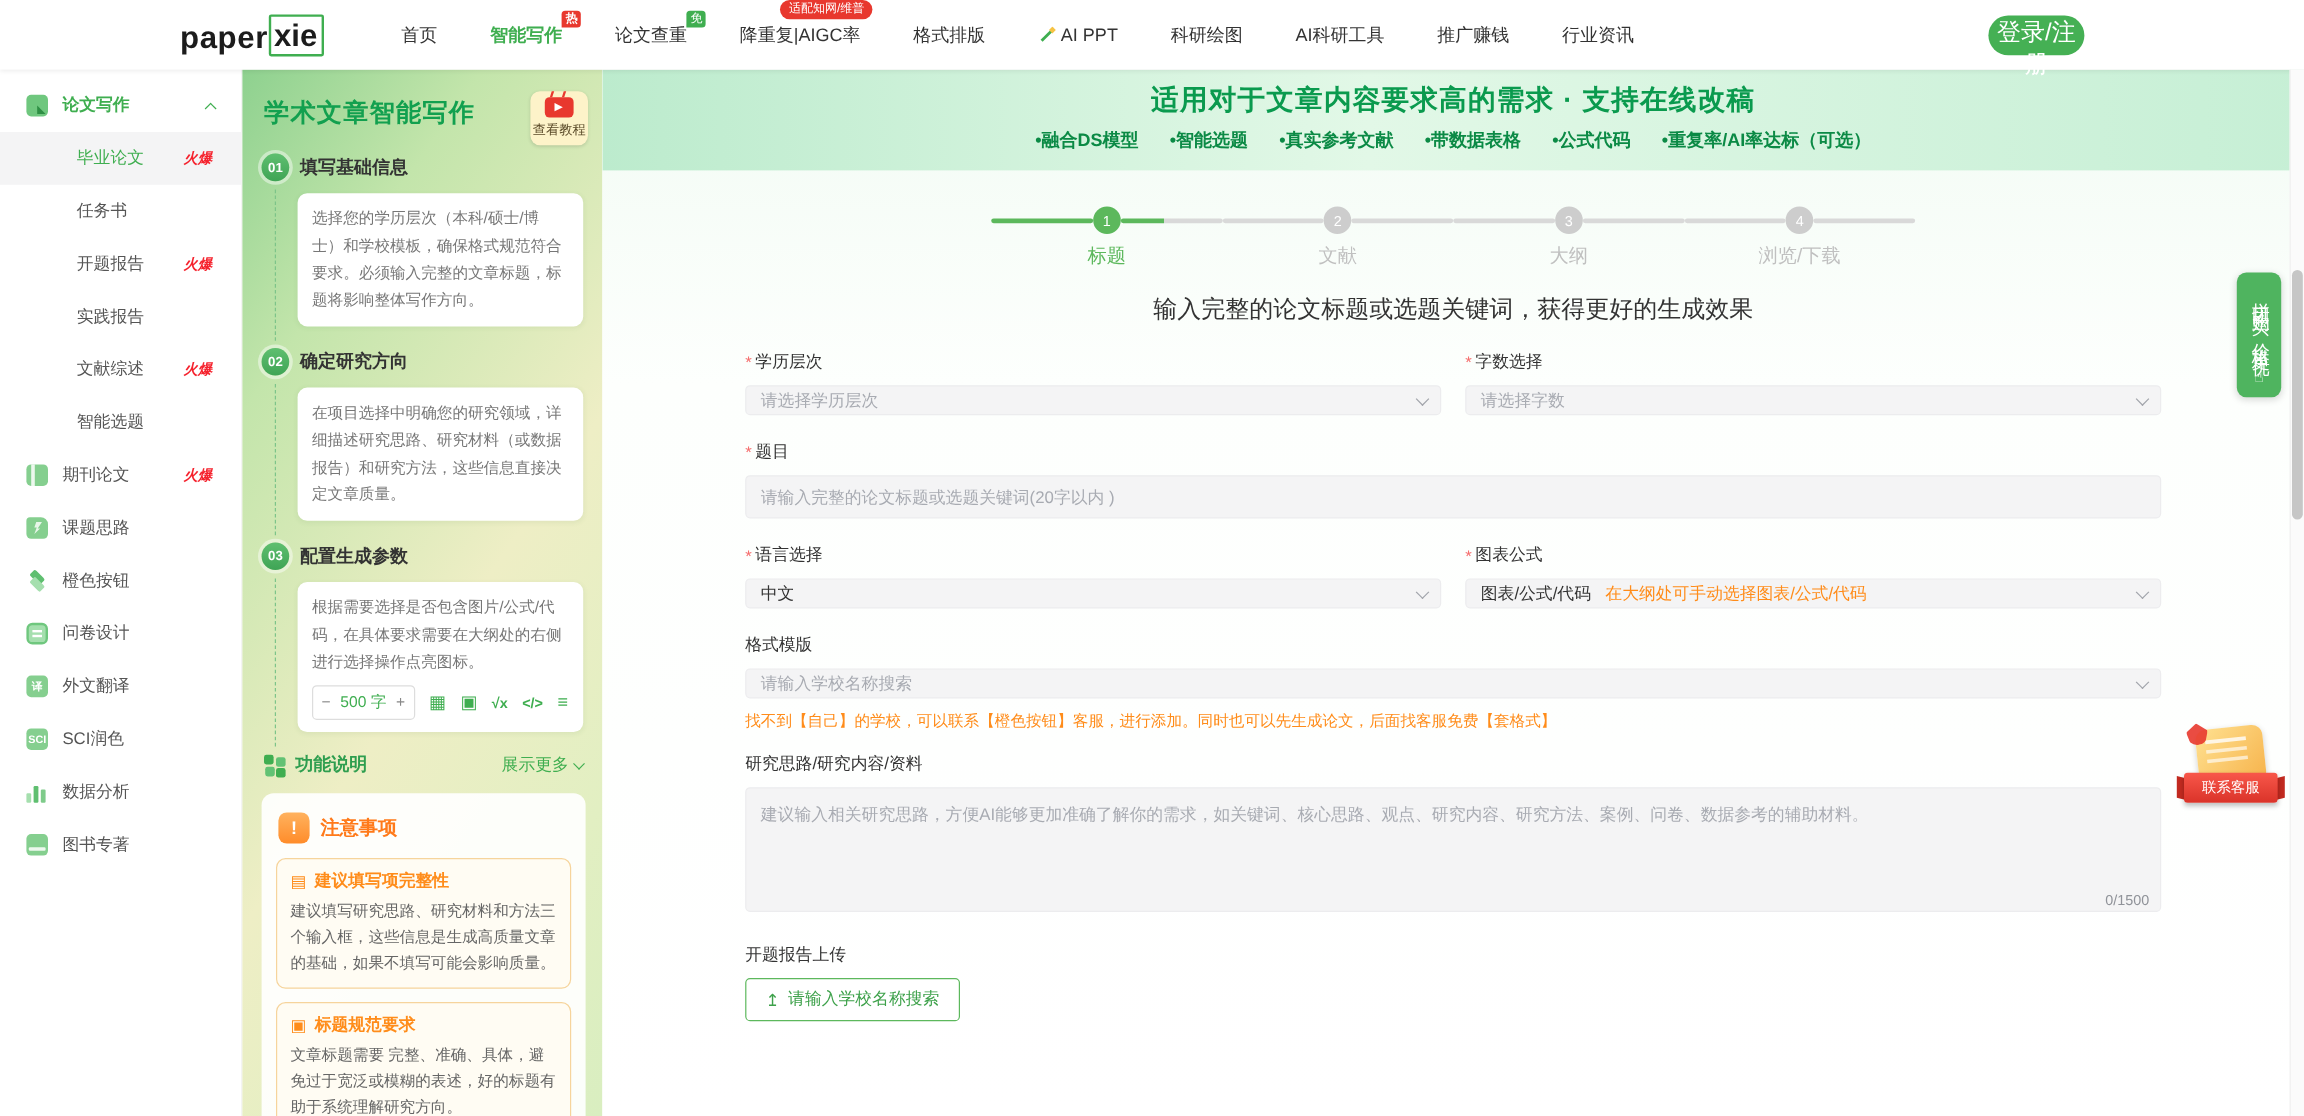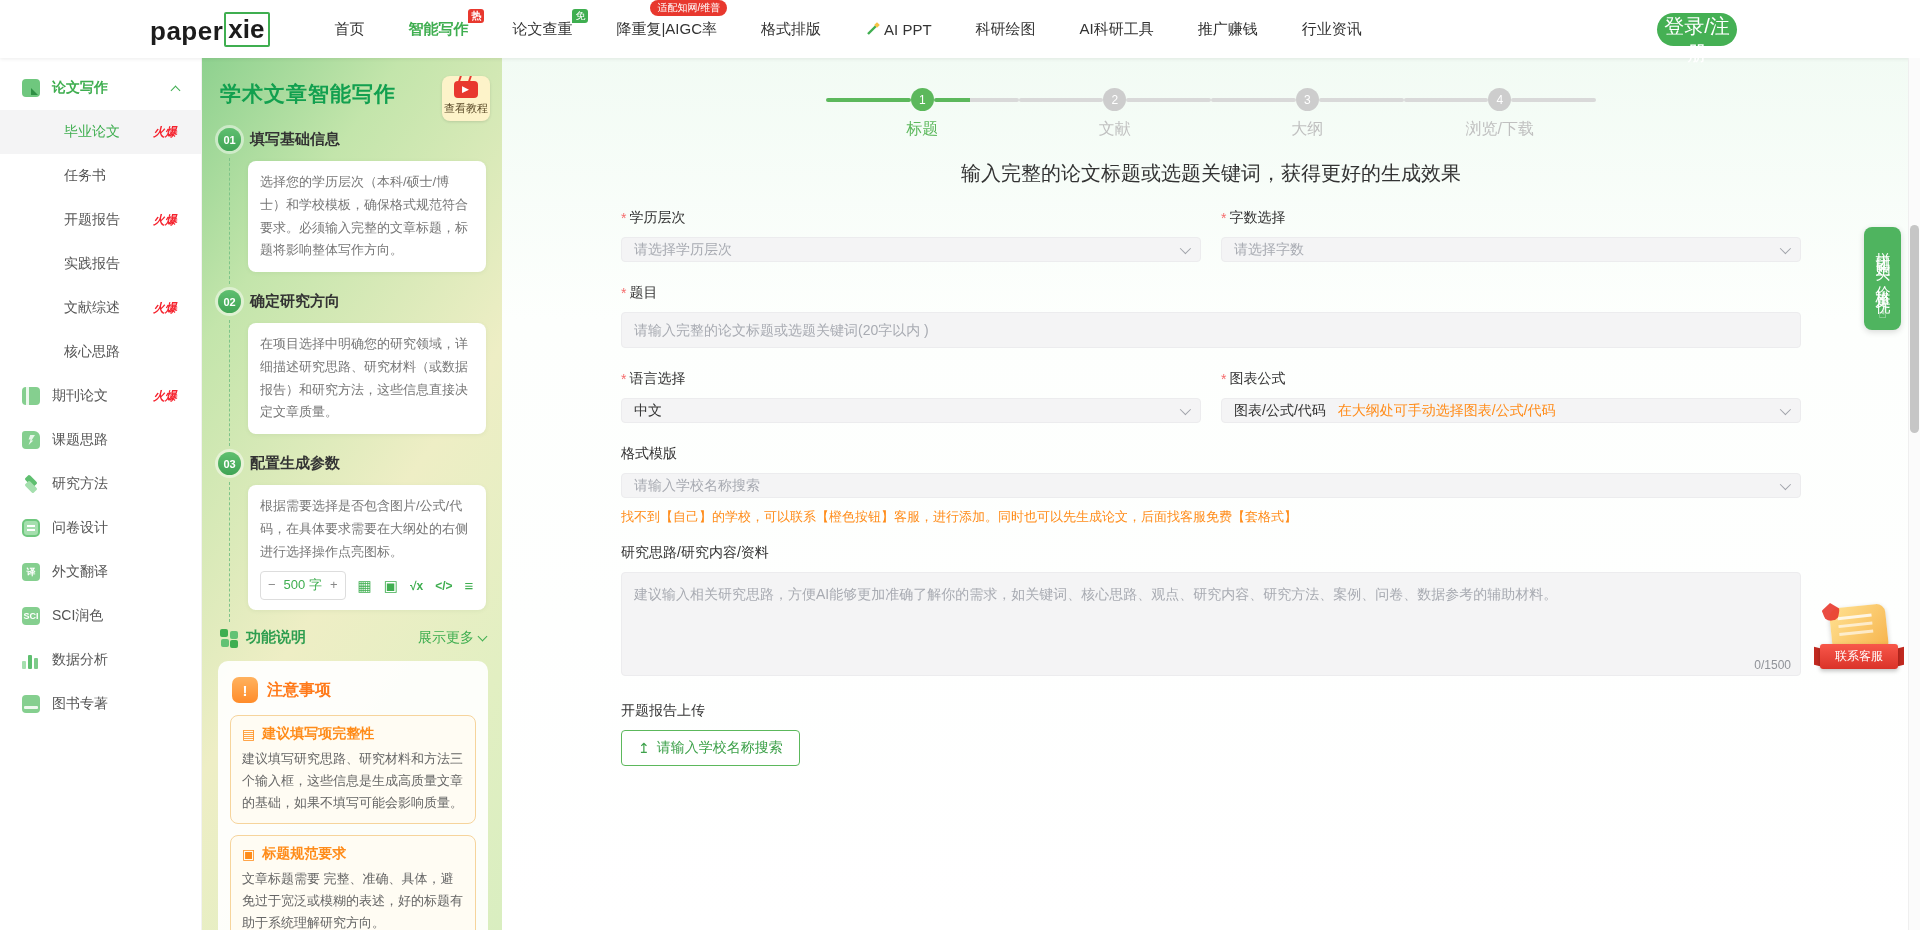--- a/index.html
+++ b/index.html
@@ -236,34 +236,34 @@
         <span class="hot">火爆</span>
       </div>
       <div class="side-row child">
         <span class="lbl">实践报告</span>
       </div>
       <div class="side-row child">
         <span class="lbl">文献综述</span>
         <span class="hot">火爆</span>
       </div>
       <div class="side-row child">
-        <span class="lbl">核心思路</span>
+        <span class="lbl">智能选题</span>
       </div>
       <div class="side-row">
         <span class="sicon journal"></span>
         <span class="lbl">期刊论文</span>
         <span class="hot">火爆</span>
       </div>
       <div class="side-row">
         <span class="sicon folder"></span>
         <span class="lbl">课题思路</span>
       </div>
       <div class="side-row">
         <span class="sicon layers"></span>
-        <span class="lbl">研究方法</span>
+        <span class="lbl">橙色按钮</span>
       </div>
       <div class="side-row">
         <span class="sicon clipboard"></span>
         <span class="lbl">问卷设计</span>
       </div>
       <div class="side-row">
         <span class="sicon text-ic">译</span>
         <span class="lbl">外文翻译</span>
       </div>
       <div class="side-row">
@@ -357,20 +357,31 @@
             <span class="ncard-ic">▣</span>
             <span>标题规范要求</span>
           </div>
           <div class="ncard-desc">文章标题需要 完整、准确、具体，避免过于宽泛或模糊的表述，好的标题有助于系统理解研究方向。</div>
         </div>
 
       </div>
     </section>
 
     <main class="main">
+      <div class="banner">
+        <div class="banner-title">适用对于文章内容要求高的需求 · 支持在线改稿</div>
+        <div class="banner-feats">
+          <span>•融合DS模型</span>
+          <span>•智能选题</span>
+          <span>•真实参考文献</span>
+          <span>•带数据表格</span>
+          <span>•公式代码</span>
+          <span>•重复率/AI率达标（可选）</span>
+        </div>
+      </div>
 
       <div class="stepper">
         <div class="step active">
           <div class="step-track">
               <span class="seg g"></span>
               <span class="circle">1</span>
               <span class="seg half"></span>
             </div>
           <div class="step-label">标题</div>
         </div>

